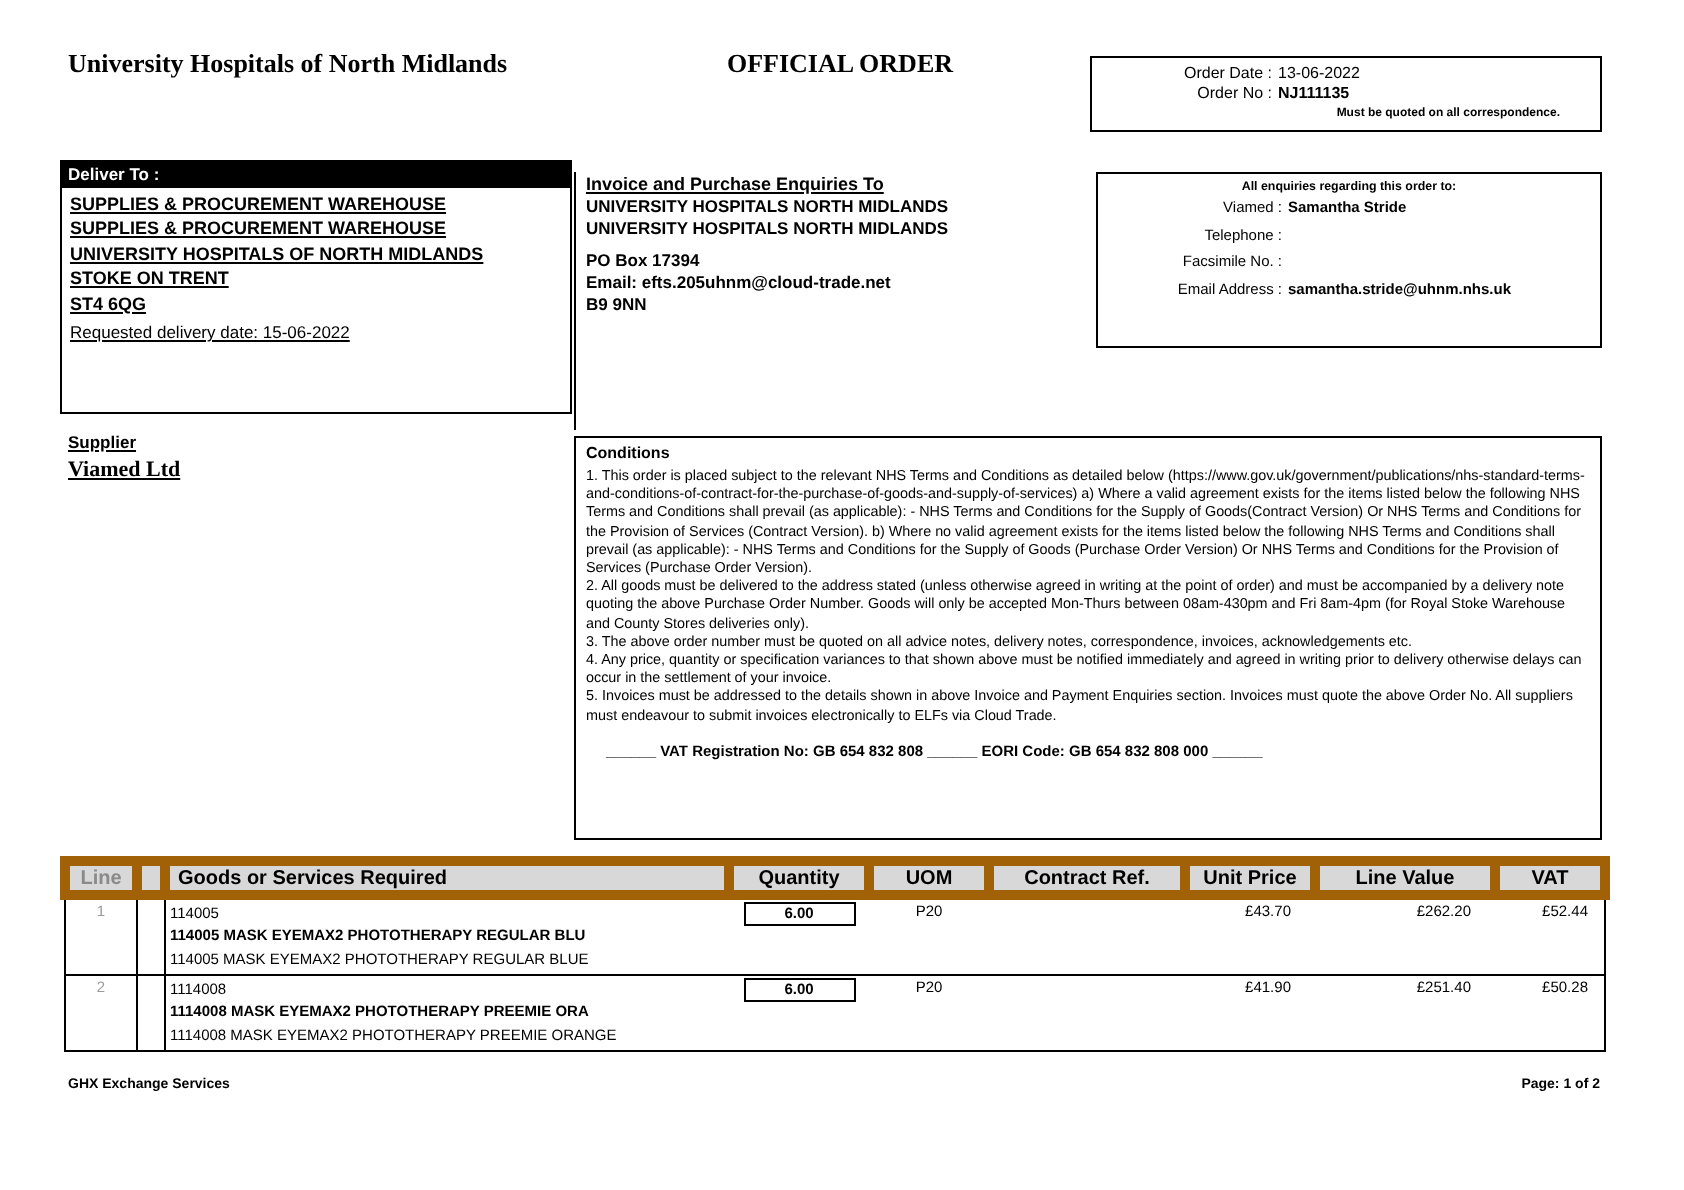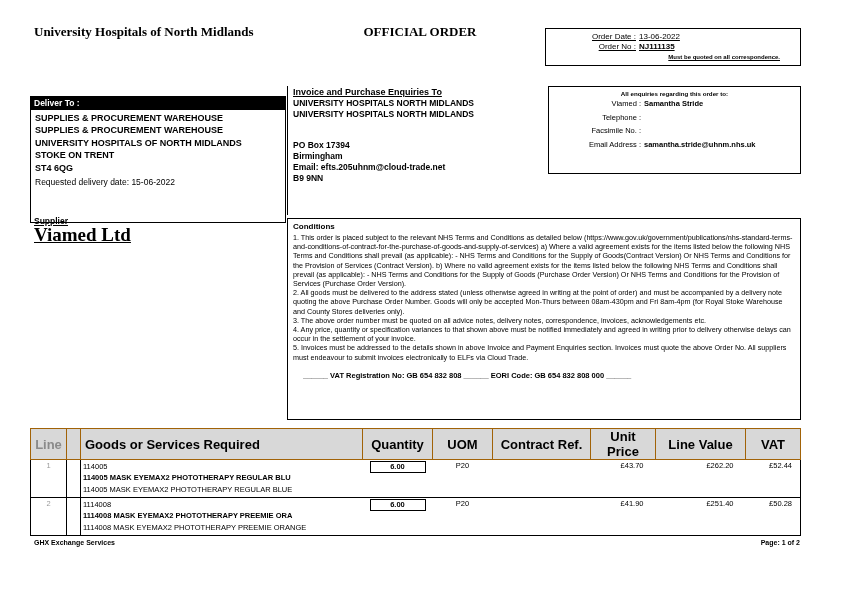--- a/index.html
+++ b/index.html
@@ -9,60 +9,60 @@
     overflow:hidden;
   }
   .abs{position:absolute;}
   .serif{font-family:"Liberation Serif","DejaVu Serif",serif;}
   .b{font-weight:700;}
 
   
   .org-name{left:34px;top:24px;font-size:13px;}
   .doc-title{left:300px;top:24px;width:240px;text-align:center;font-size:13px;}
 
-  .order-box{left:545px;top:28px;width:256px;height:38px;border:1px solid #000;font-size:8px;padding-top:3px;box-sizing:border-box;text-decoration:underline;}
+  .order-box{left:545px;top:28px;width:256px;height:38px;border:1px solid #000;font-size:8px;padding-top:3px;box-sizing:border-box;}
   .order-row{display:flex;line-height:10px;}
   .order-row .lbl{width:90px;text-align:right;white-space:pre;}
   .order-row .val{padding-left:3px;}
   .order-note{font-size:6px;font-weight:700;text-align:right;padding-right:20px;margin-top:2px;}
 
   
-  .deliver-box{left:30px;top:96px;width:256px;height:127px;border:1px solid #000;box-sizing:border-box;}
+  .deliver-box{left:30px;top:80px;width:256px;height:127px;border:1px solid #000;box-sizing:border-box;text-decoration:underline;}
   .deliver-header{background:#000;color:#fff;font-size:8.5px;font-weight:700;padding:1px 3px;height:11px;line-height:10px;}
   .deliver-lines{padding:2px 4px 0 4px;font-size:9px;font-weight:700;line-height:12.4px;}
   .deliver-req{padding:3px 4px 0 4px;font-size:8.5px;}
 
   
   .invoice-block{left:287px;top:86px;width:256px;height:129px;border-left:1px solid #000;padding:0 0 0 5px;box-sizing:border-box;}
   .invoice-header{font-size:9px;font-weight:700;text-decoration:underline;line-height:12px;}
   .invoice-lines div{font-size:8.5px;font-weight:700;line-height:11px;}
-  .invoice-lines .gap{margin-top:20px;}
+  .invoice-lines .gap{margin-top:5px;}
 
   
   .enquiries-box{left:548px;top:86px;width:253px;height:88px;border:1px solid #000;box-sizing:border-box;font-size:7.5px;}
   .enquiries-title{font-size:6.2px;text-align:center;font-weight:700;margin-top:3px;}
   .enq-row{display:flex;line-height:13.5px;}
   .enq-row .lbl{width:92px;text-align:right;white-space:pre;}
   .enq-row .val{padding-left:3px;font-weight:700;}
 
   
   .supplier-block{left:34px;top:216px;}
   .supplier-label{font-size:8.5px;font-weight:700;text-decoration:underline;line-height:11px;}
-  .supplier-name{font-size:19px;font-weight:700;text-decoration:underline;line-height:16px;}
+  .supplier-name{font-size:11px;font-weight:700;text-decoration:underline;line-height:16px;}
 
   
   .conditions-box{left:287px;top:218px;width:514px;height:202px;border:1px solid #000;box-sizing:border-box;padding:3px 5px;}
   .conditions-header{font-size:8px;font-weight:700;line-height:10px;margin-bottom:1px;}
   .cond-p{font-size:7.2px;line-height:9.2px;}
   .vat-line{font-size:7.5px;font-weight:700;margin-top:9px;padding-left:10px;}
 
   
   .items-table{left:30px;top:428px;width:770px;border-collapse:collapse;table-layout:fixed;}
   .items-table th{
-    background:#d8d8d8;border:1px solid #a16207;font-size:13px;font-weight:700;
+    background:#d8d8d8;border:5px solid #a16207;font-size:10px;font-weight:700;
     height:12px;padding:0 2px;text-align:center;
   }
   .items-table th.line-h{color:#8a8a8a;}
   .items-table th.goods-h{text-align:left;padding-left:4px;}
   .items-table td{font-size:7.5px;vertical-align:top;padding:1px 2px;}
   .row-top td{border-top:1px solid #000;}
   .row-last td{border-bottom:1px solid #000;}
   .col-line{border-left:1px solid #000;border-right:1px solid #000;color:#9a9a9a;text-align:center;}
   .col-spacer{border-right:1px solid #000;}
   .col-vat-last{border-right:1px solid #000;}
@@ -108,21 +108,20 @@
   </div>
   <div class="deliver-req">Requested delivery date: 15-06-2022</div>
 </div>
 
 <div class="abs invoice-block">
   <div class="invoice-header">Invoice and Purchase Enquiries To</div>
   <div class="invoice-lines">
     <div>UNIVERSITY HOSPITALS NORTH MIDLANDS</div>
     <div>UNIVERSITY HOSPITALS NORTH MIDLANDS</div>
     <div class="gap">PO Box 17394</div>
-    <div>Birmingham</div>
     <div>Email: efts.205uhnm@cloud-trade.net</div>
     <div>B9 9NN</div>
   </div>
 </div>
 
 <div class="abs enquiries-box">
   <div class="enquiries-title">All enquiries regarding this order to:</div>
   <div class="enq-row">
     <span class="lbl">Viamed :</span>
     <span class="val">Samantha Stride</span>

